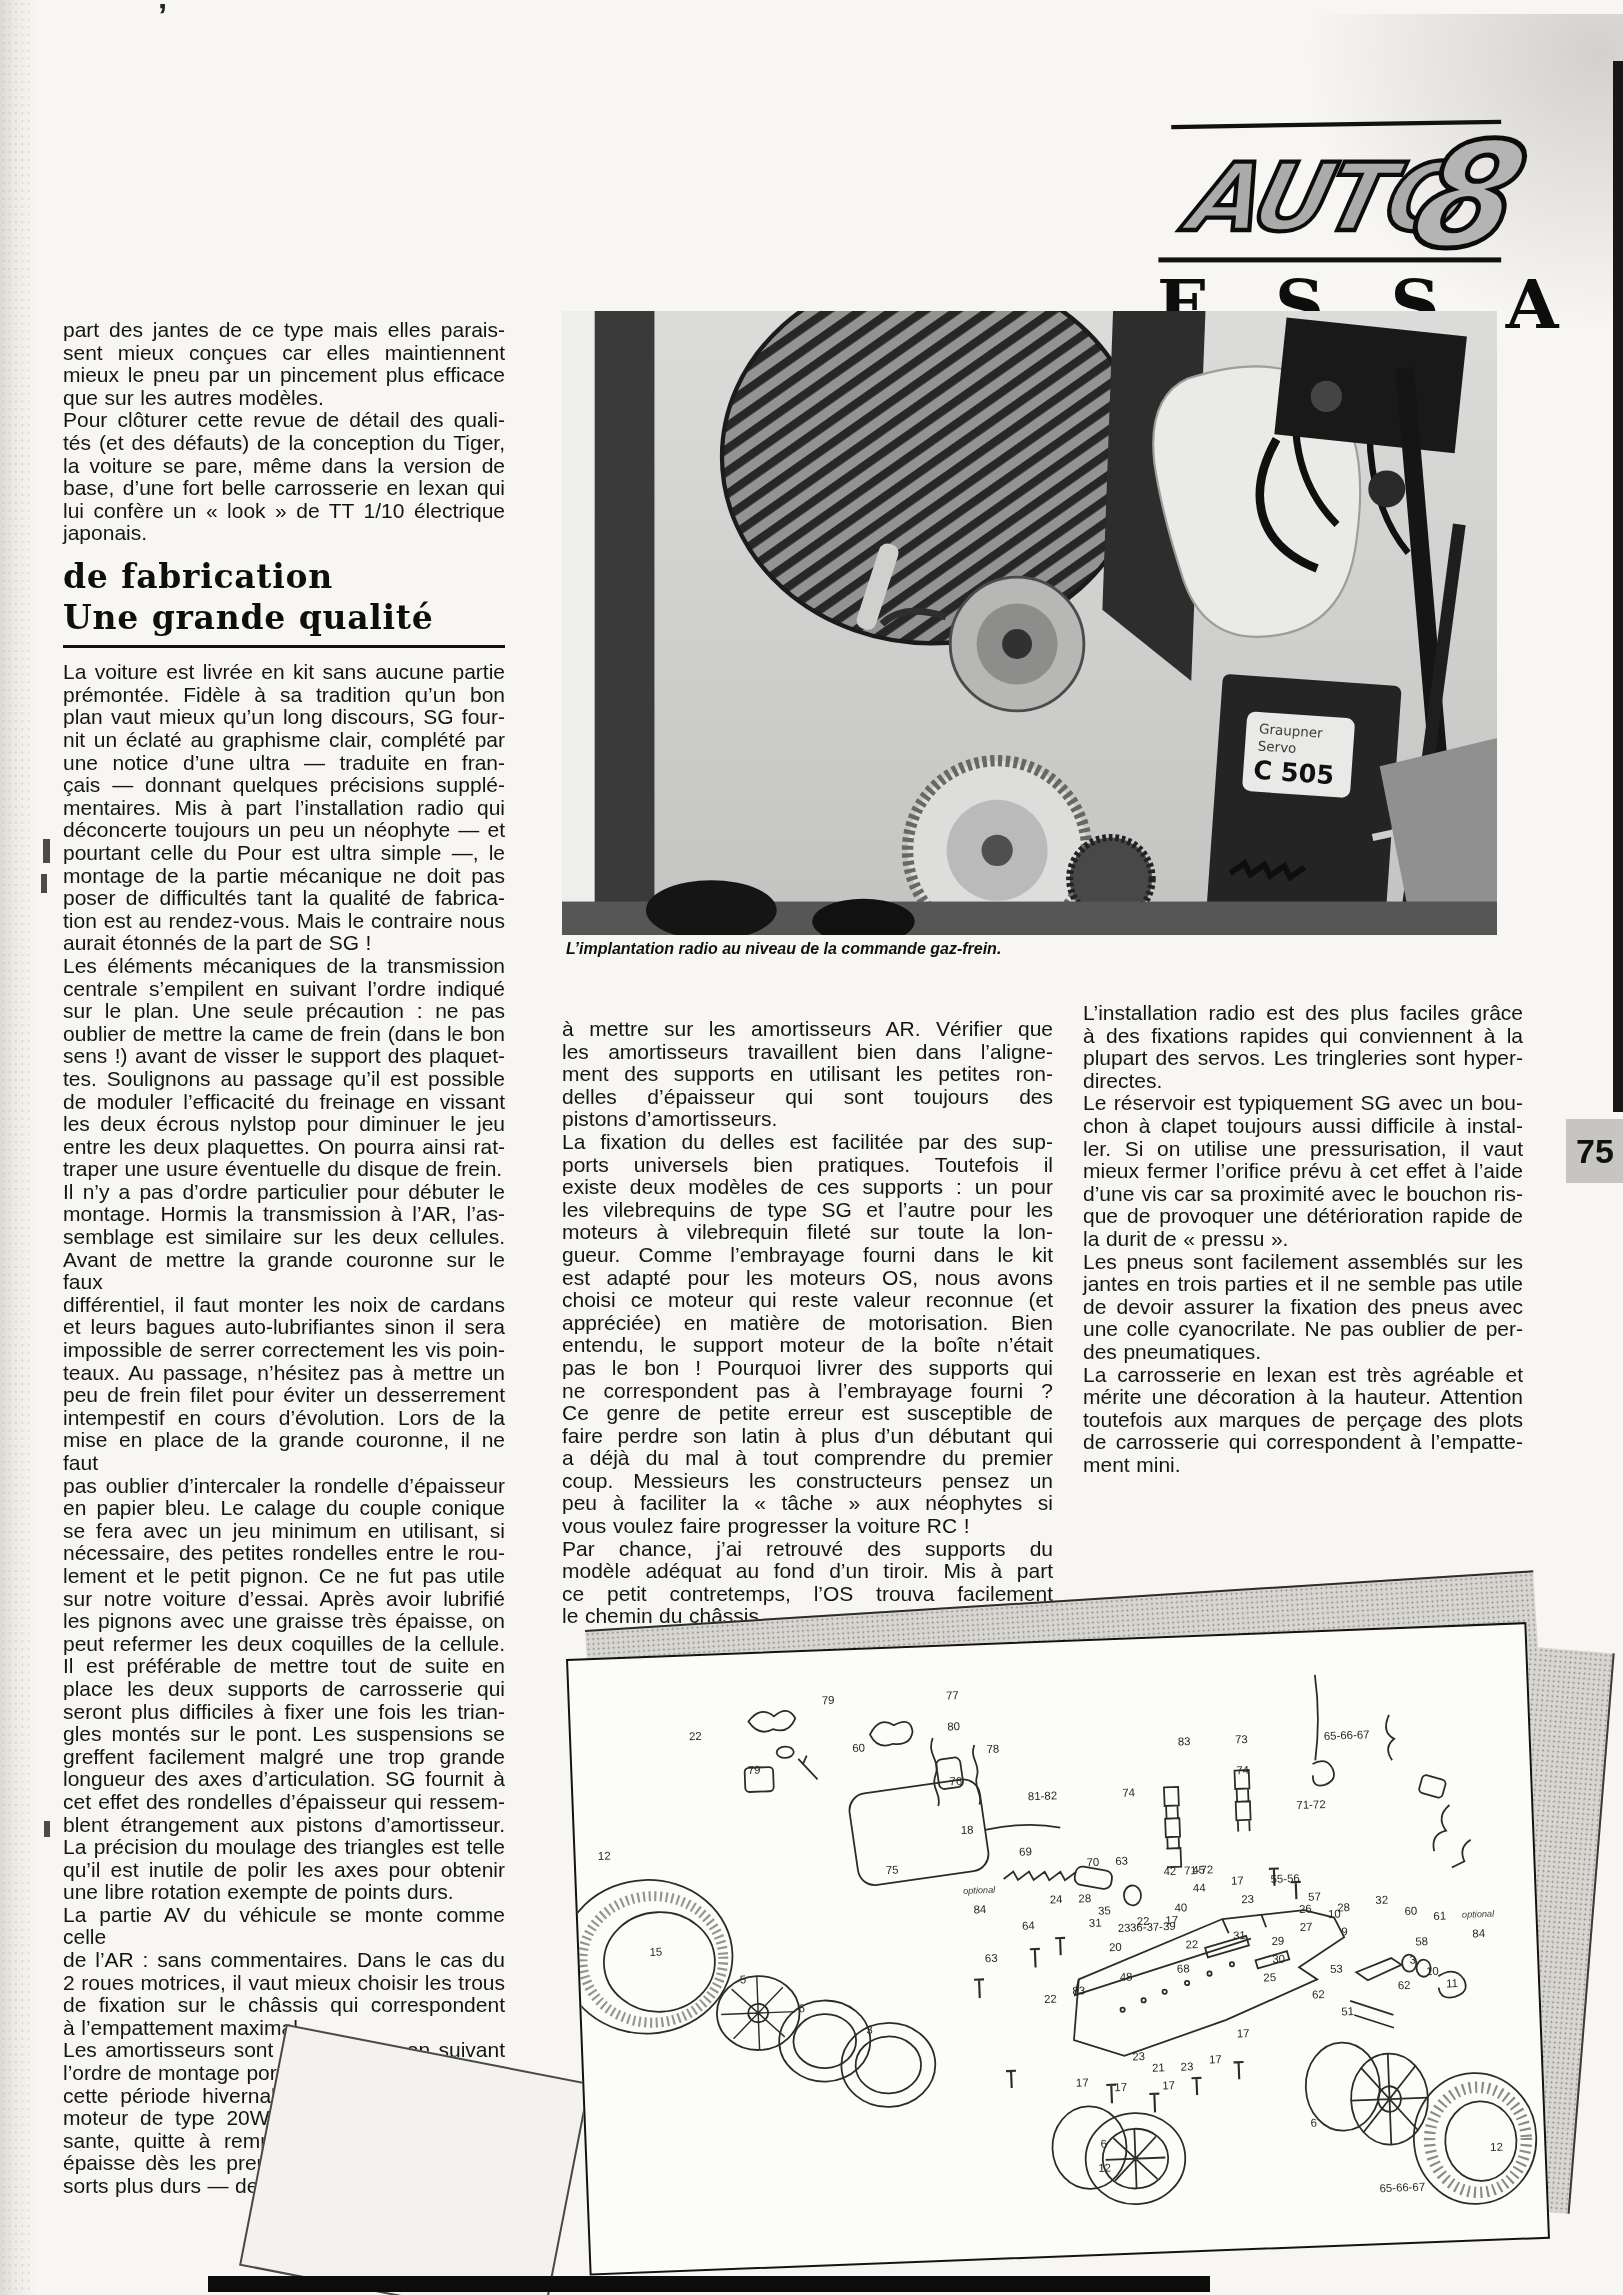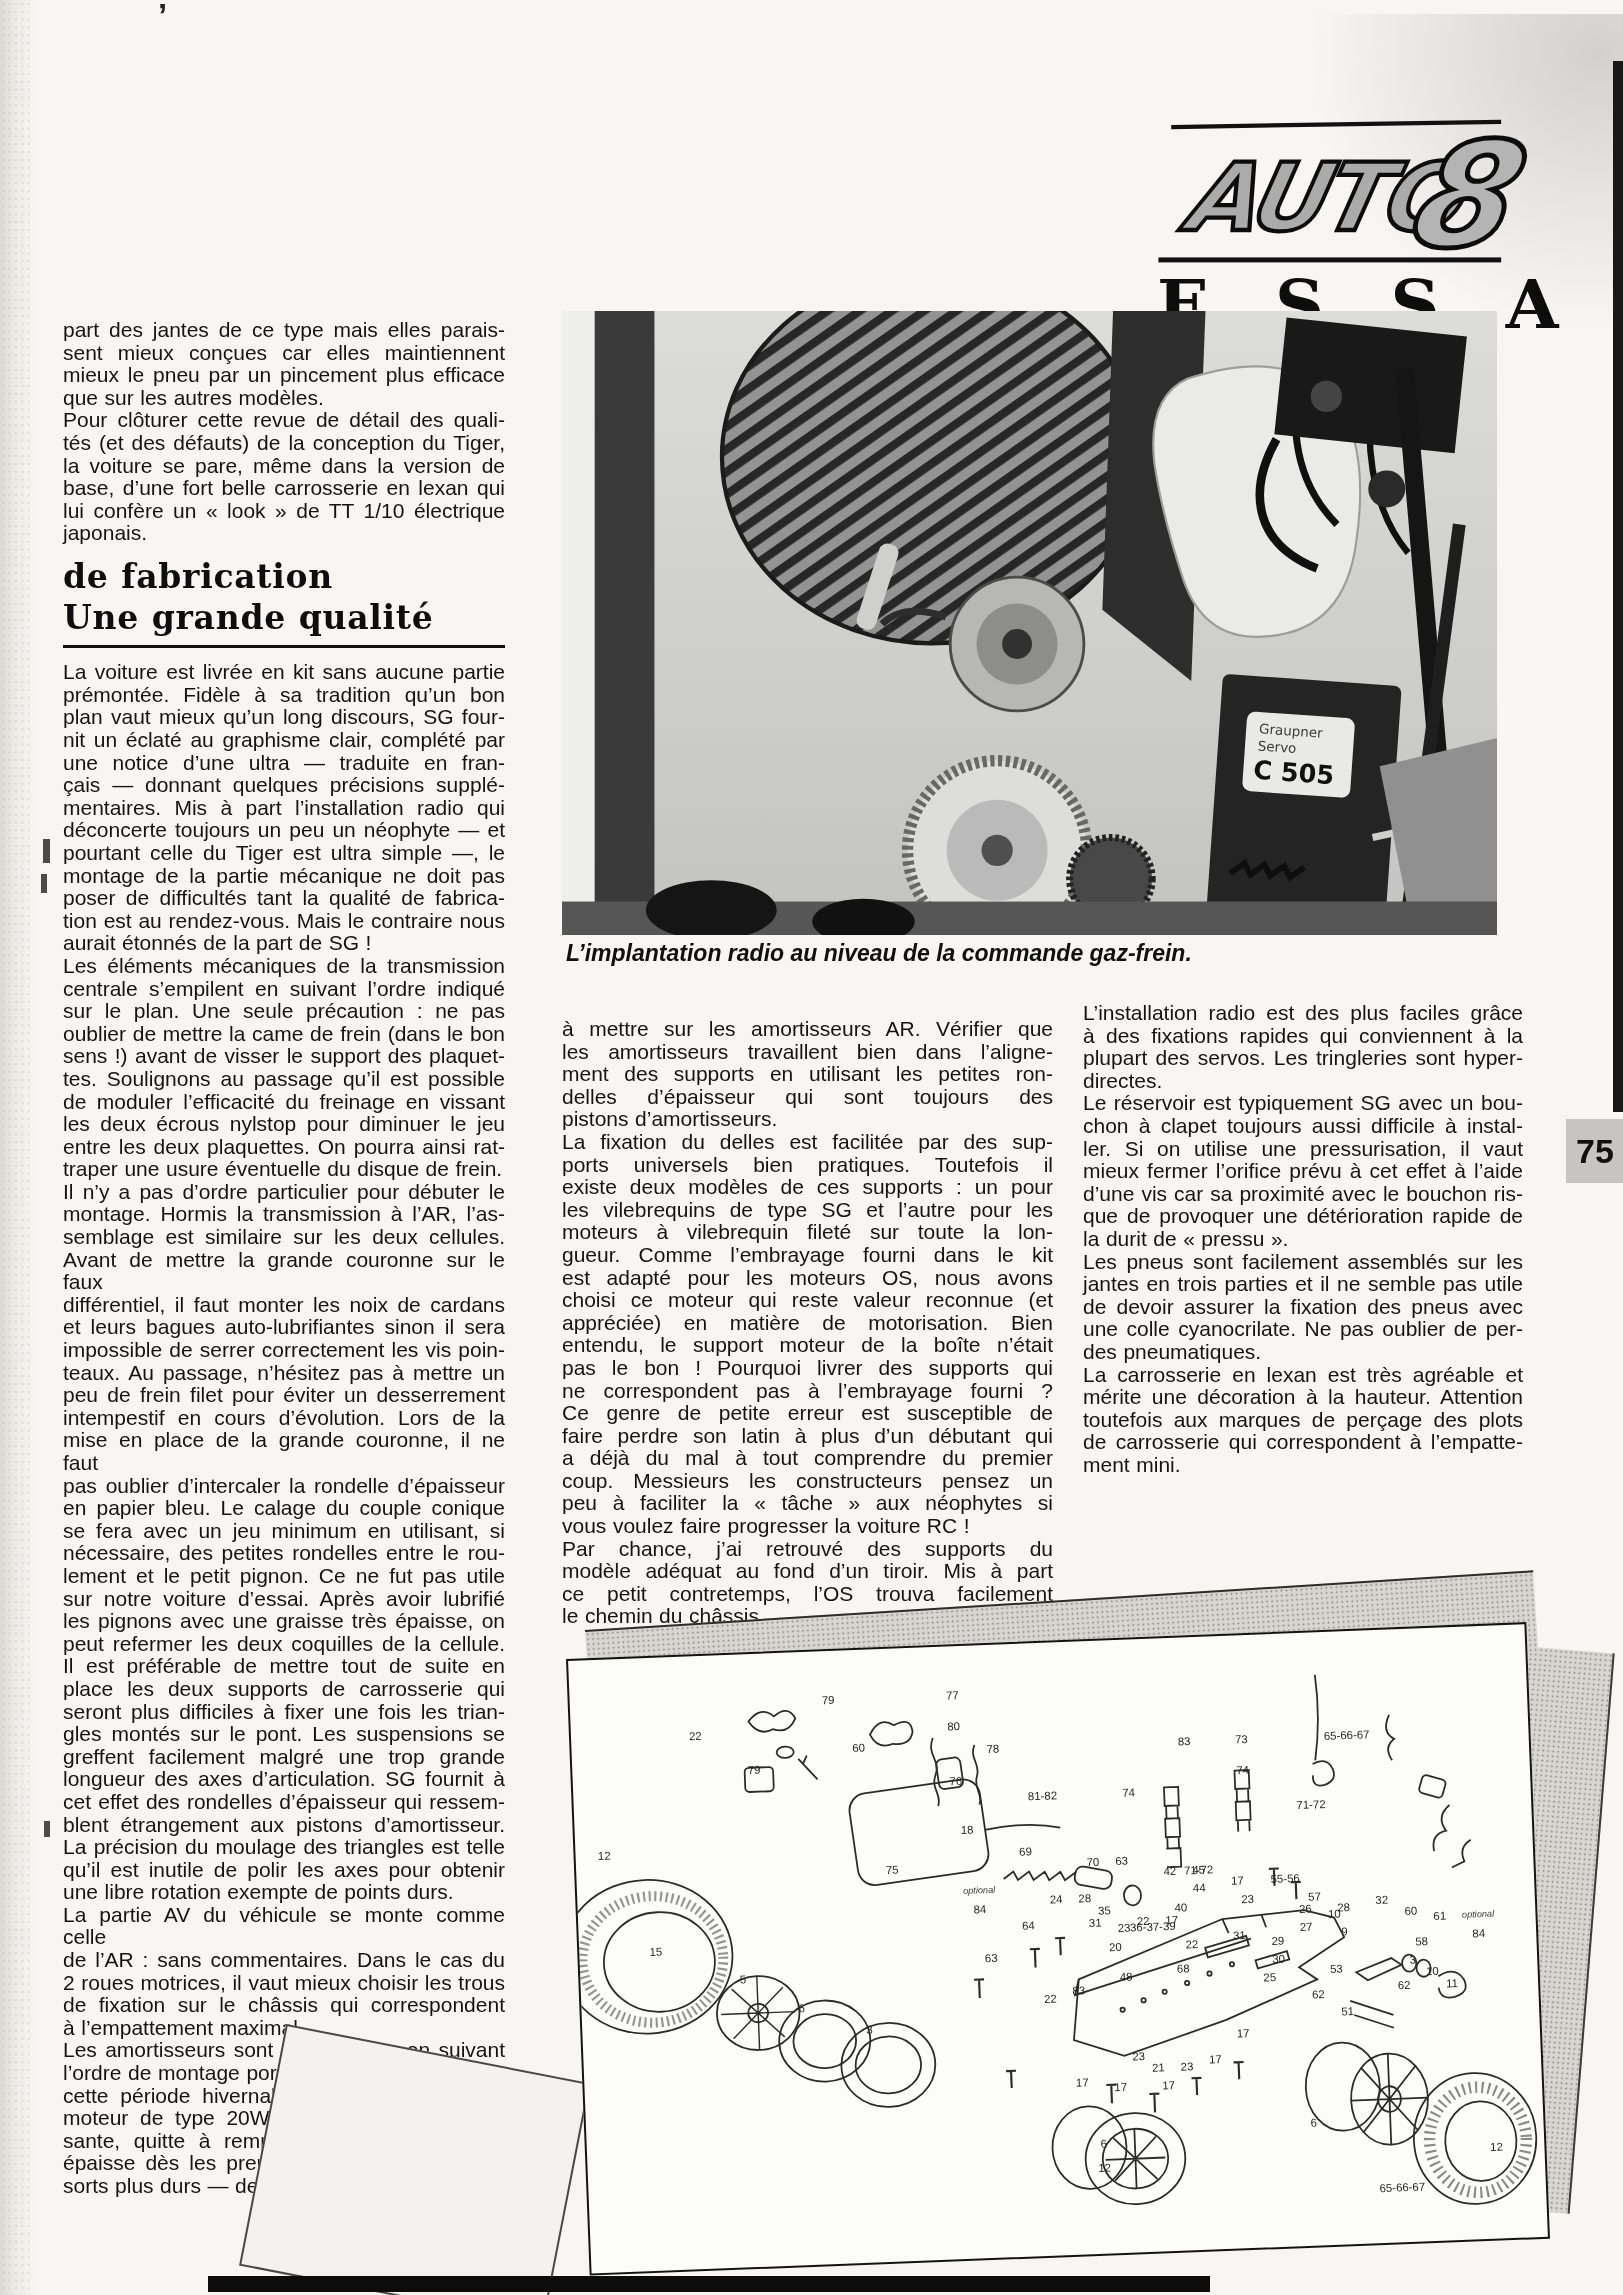--- a/index.html
+++ b/index.html
@@ -22,21 +22,21 @@
 
   
   .masthead{position:absolute;left:1157px;top:118px;width:384px;}
   .essai{font-family:"DejaVu Serif",serif;font-weight:bold;font-size:68px;line-height:71px;
     letter-spacing:21.3px;color:#0d0d0d;margin-top:1.4px;white-space:nowrap;}
 
   
   .photo{position:absolute;left:562px;top:311px;width:935px;height:624px;background:#cfcfcd;}
   .photo svg{display:block;width:100%;height:100%;}
   .caption{position:absolute;left:566px;top:940px;width:939px;
-    font-size:23px;font-weight:bold;font-style:italic;color:#101010;}
+    font-size:16px;font-weight:bold;font-style:italic;color:#101010;}
 
   
   .col{position:absolute;font-size:21px;line-height:22.6px;color:#141414;word-spacing:0.7px;}
   .col-left{left:63px;top:319px;width:442px;}
   .col-mid{left:562px;top:1018px;width:491px;}
   .col-right{left:1083px;top:1002px;width:440px;}
   .jline{text-align:justify;text-align-last:justify;}
   .jline.last{text-align-last:left;}
   .headline{font-family:"DejaVu Serif",serif;font-weight:bold;font-size:33px;line-height:41px;
     color:#0e0e0e;margin:11.4px 0 7.1px;letter-spacing:0.7px;}
@@ -173,21 +173,21 @@
   <div>
       <div class="para">
         <div class="jline">La voiture est livrée en kit sans aucune partie</div>
         <div class="jline">prémontée. Fidèle à sa tradition qu’un bon</div>
         <div class="jline">plan vaut mieux qu’un long discours, SG four-</div>
         <div class="jline">nit un éclaté au graphisme clair, complété par</div>
         <div class="jline">une notice d’une ultra — traduite en fran-</div>
         <div class="jline">çais — donnant quelques précisions supplé-</div>
         <div class="jline">mentaires. Mis à part l’installation radio qui</div>
         <div class="jline">déconcerte toujours un peu un néophyte — et</div>
-        <div class="jline">pourtant celle du Tiger est ultra simple —, le</div>
+        <div class="jline">pourtant celle du Pour est ultra simple —, le</div>
         <div class="jline">montage de la partie mécanique ne doit pas</div>
         <div class="jline">poser de difficultés tant la qualité de fabrica-</div>
         <div class="jline">tion est au rendez-vous. Mais le contraire nous</div>
         <div class="jline last">aurait étonnés de la part de SG !</div>
       </div>
       <div class="para">
         <div class="jline">Les éléments mécaniques de la transmission</div>
         <div class="jline">centrale s’empilent en suivant l’ordre indiqué</div>
         <div class="jline">sur le plan. Une seule précaution : ne pas</div>
         <div class="jline">oublier de mettre la came de frein (dans le bon</div>

